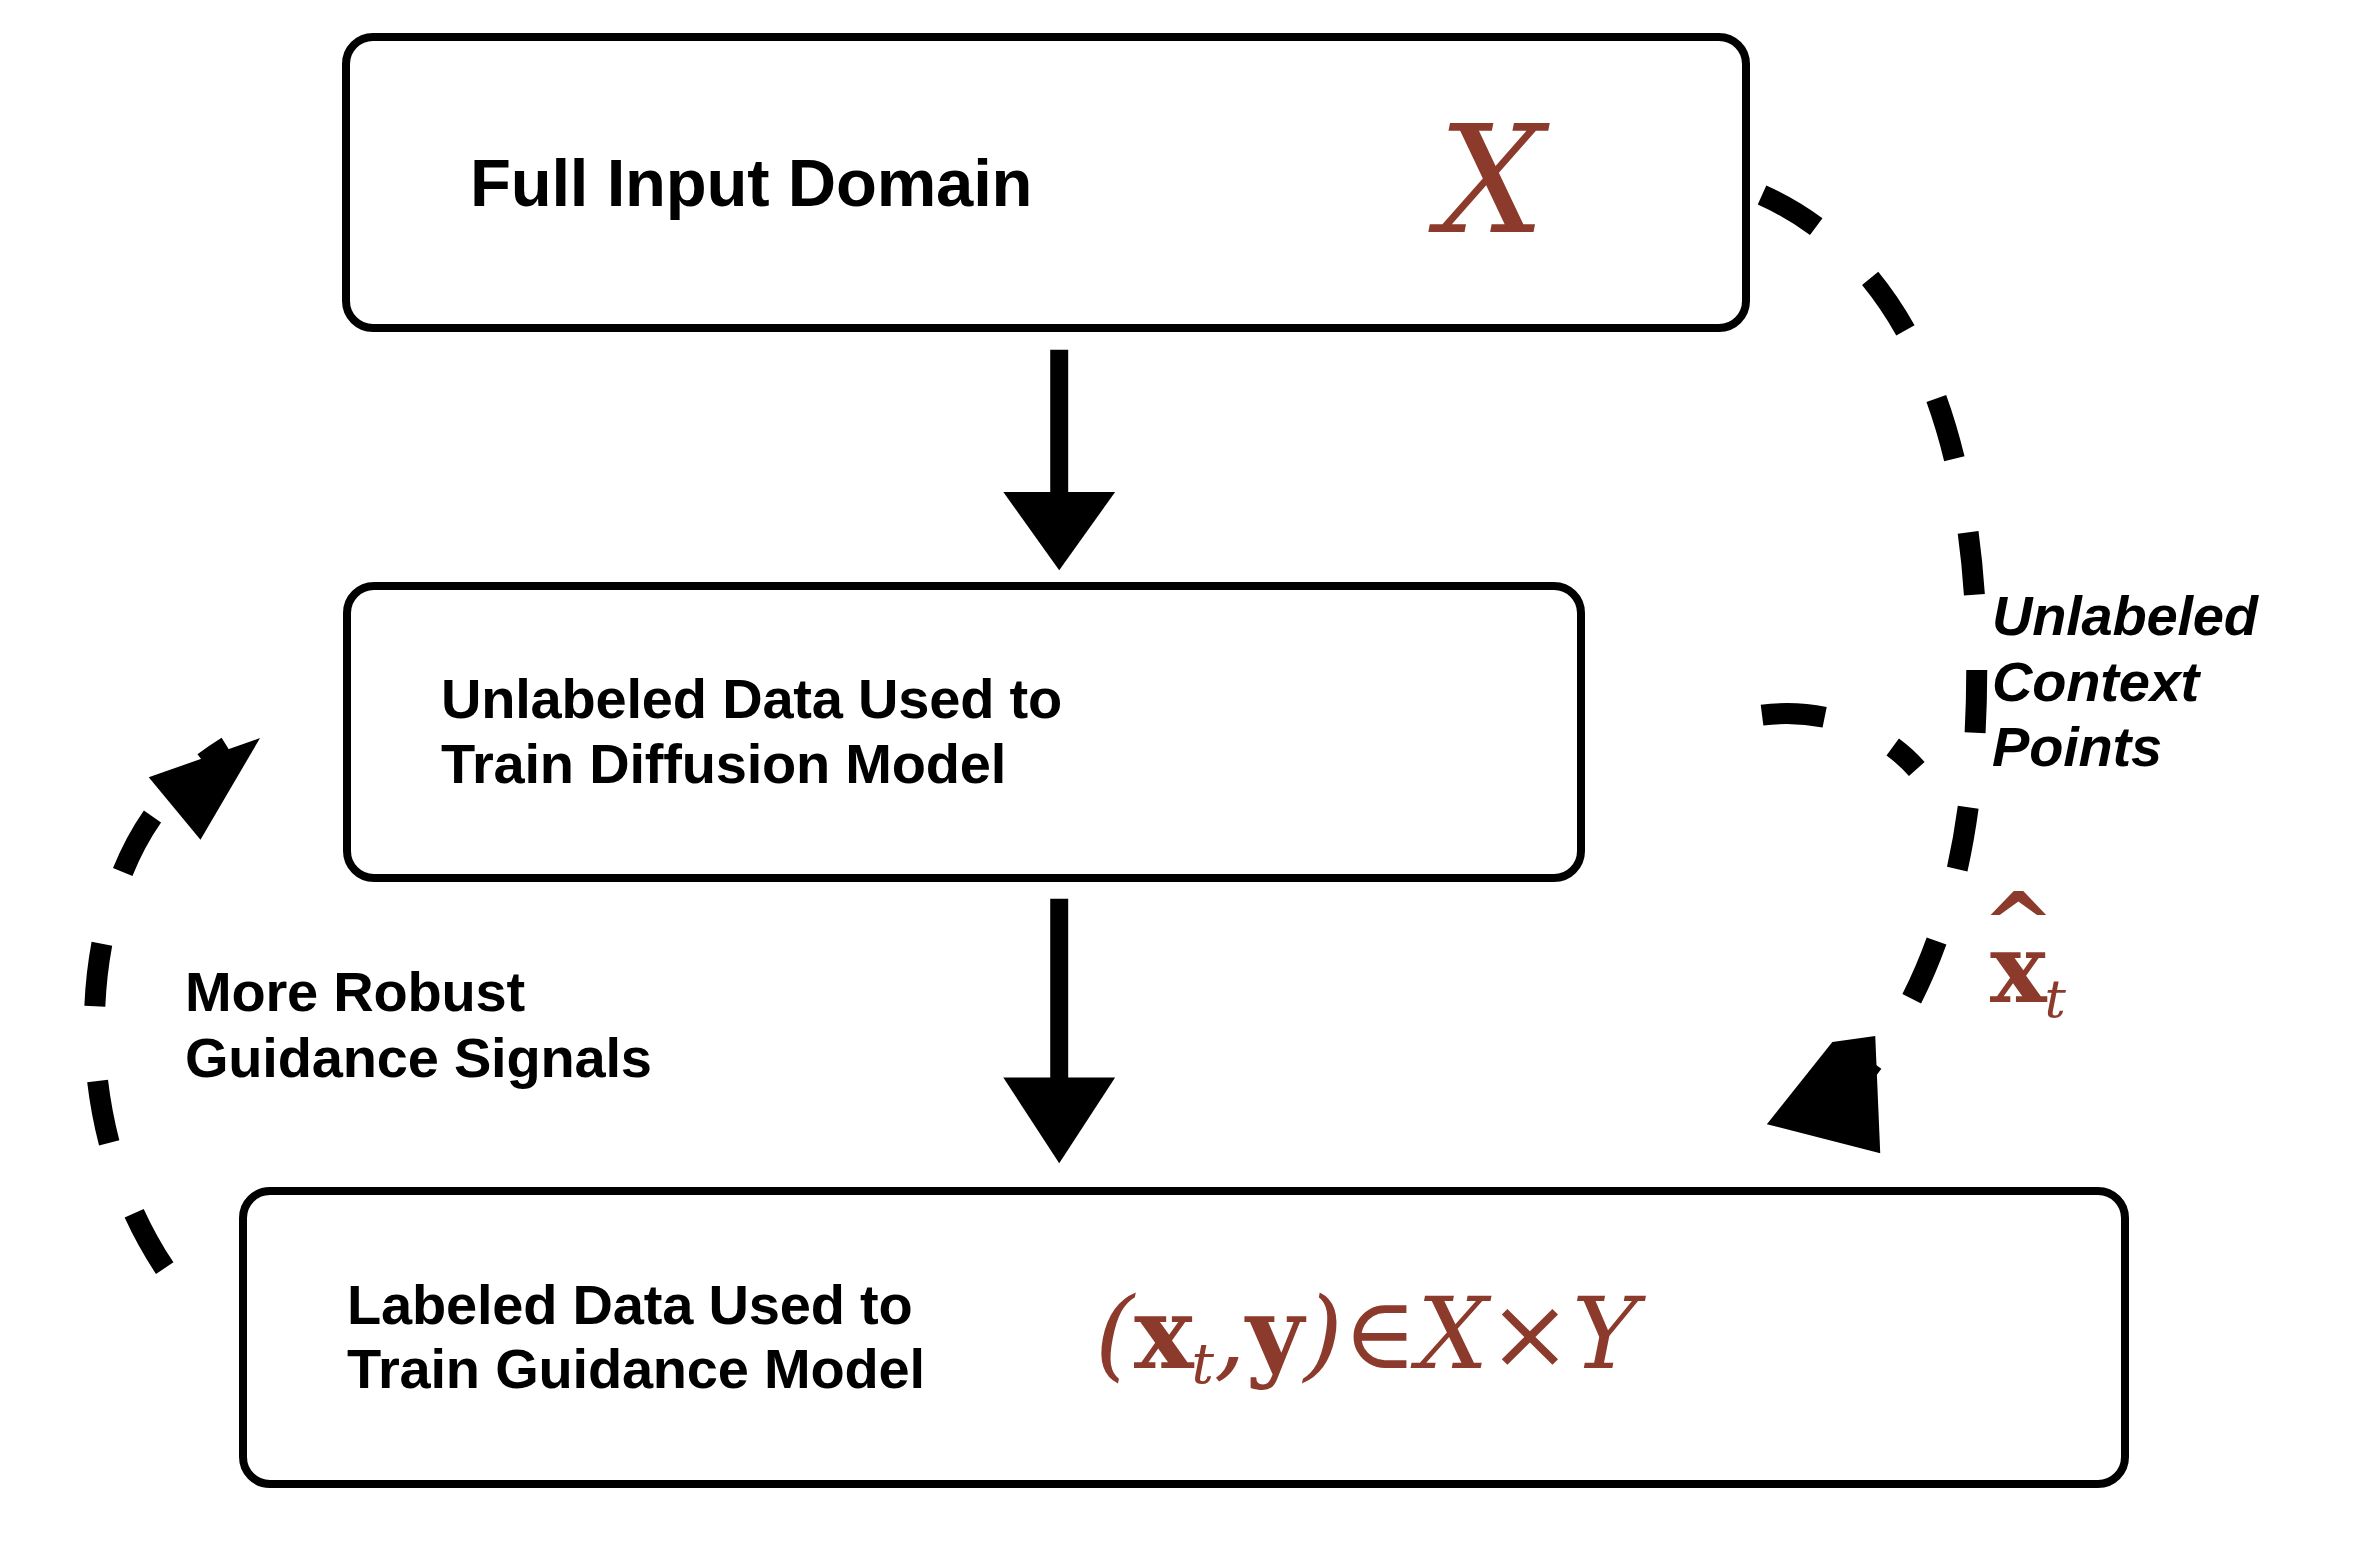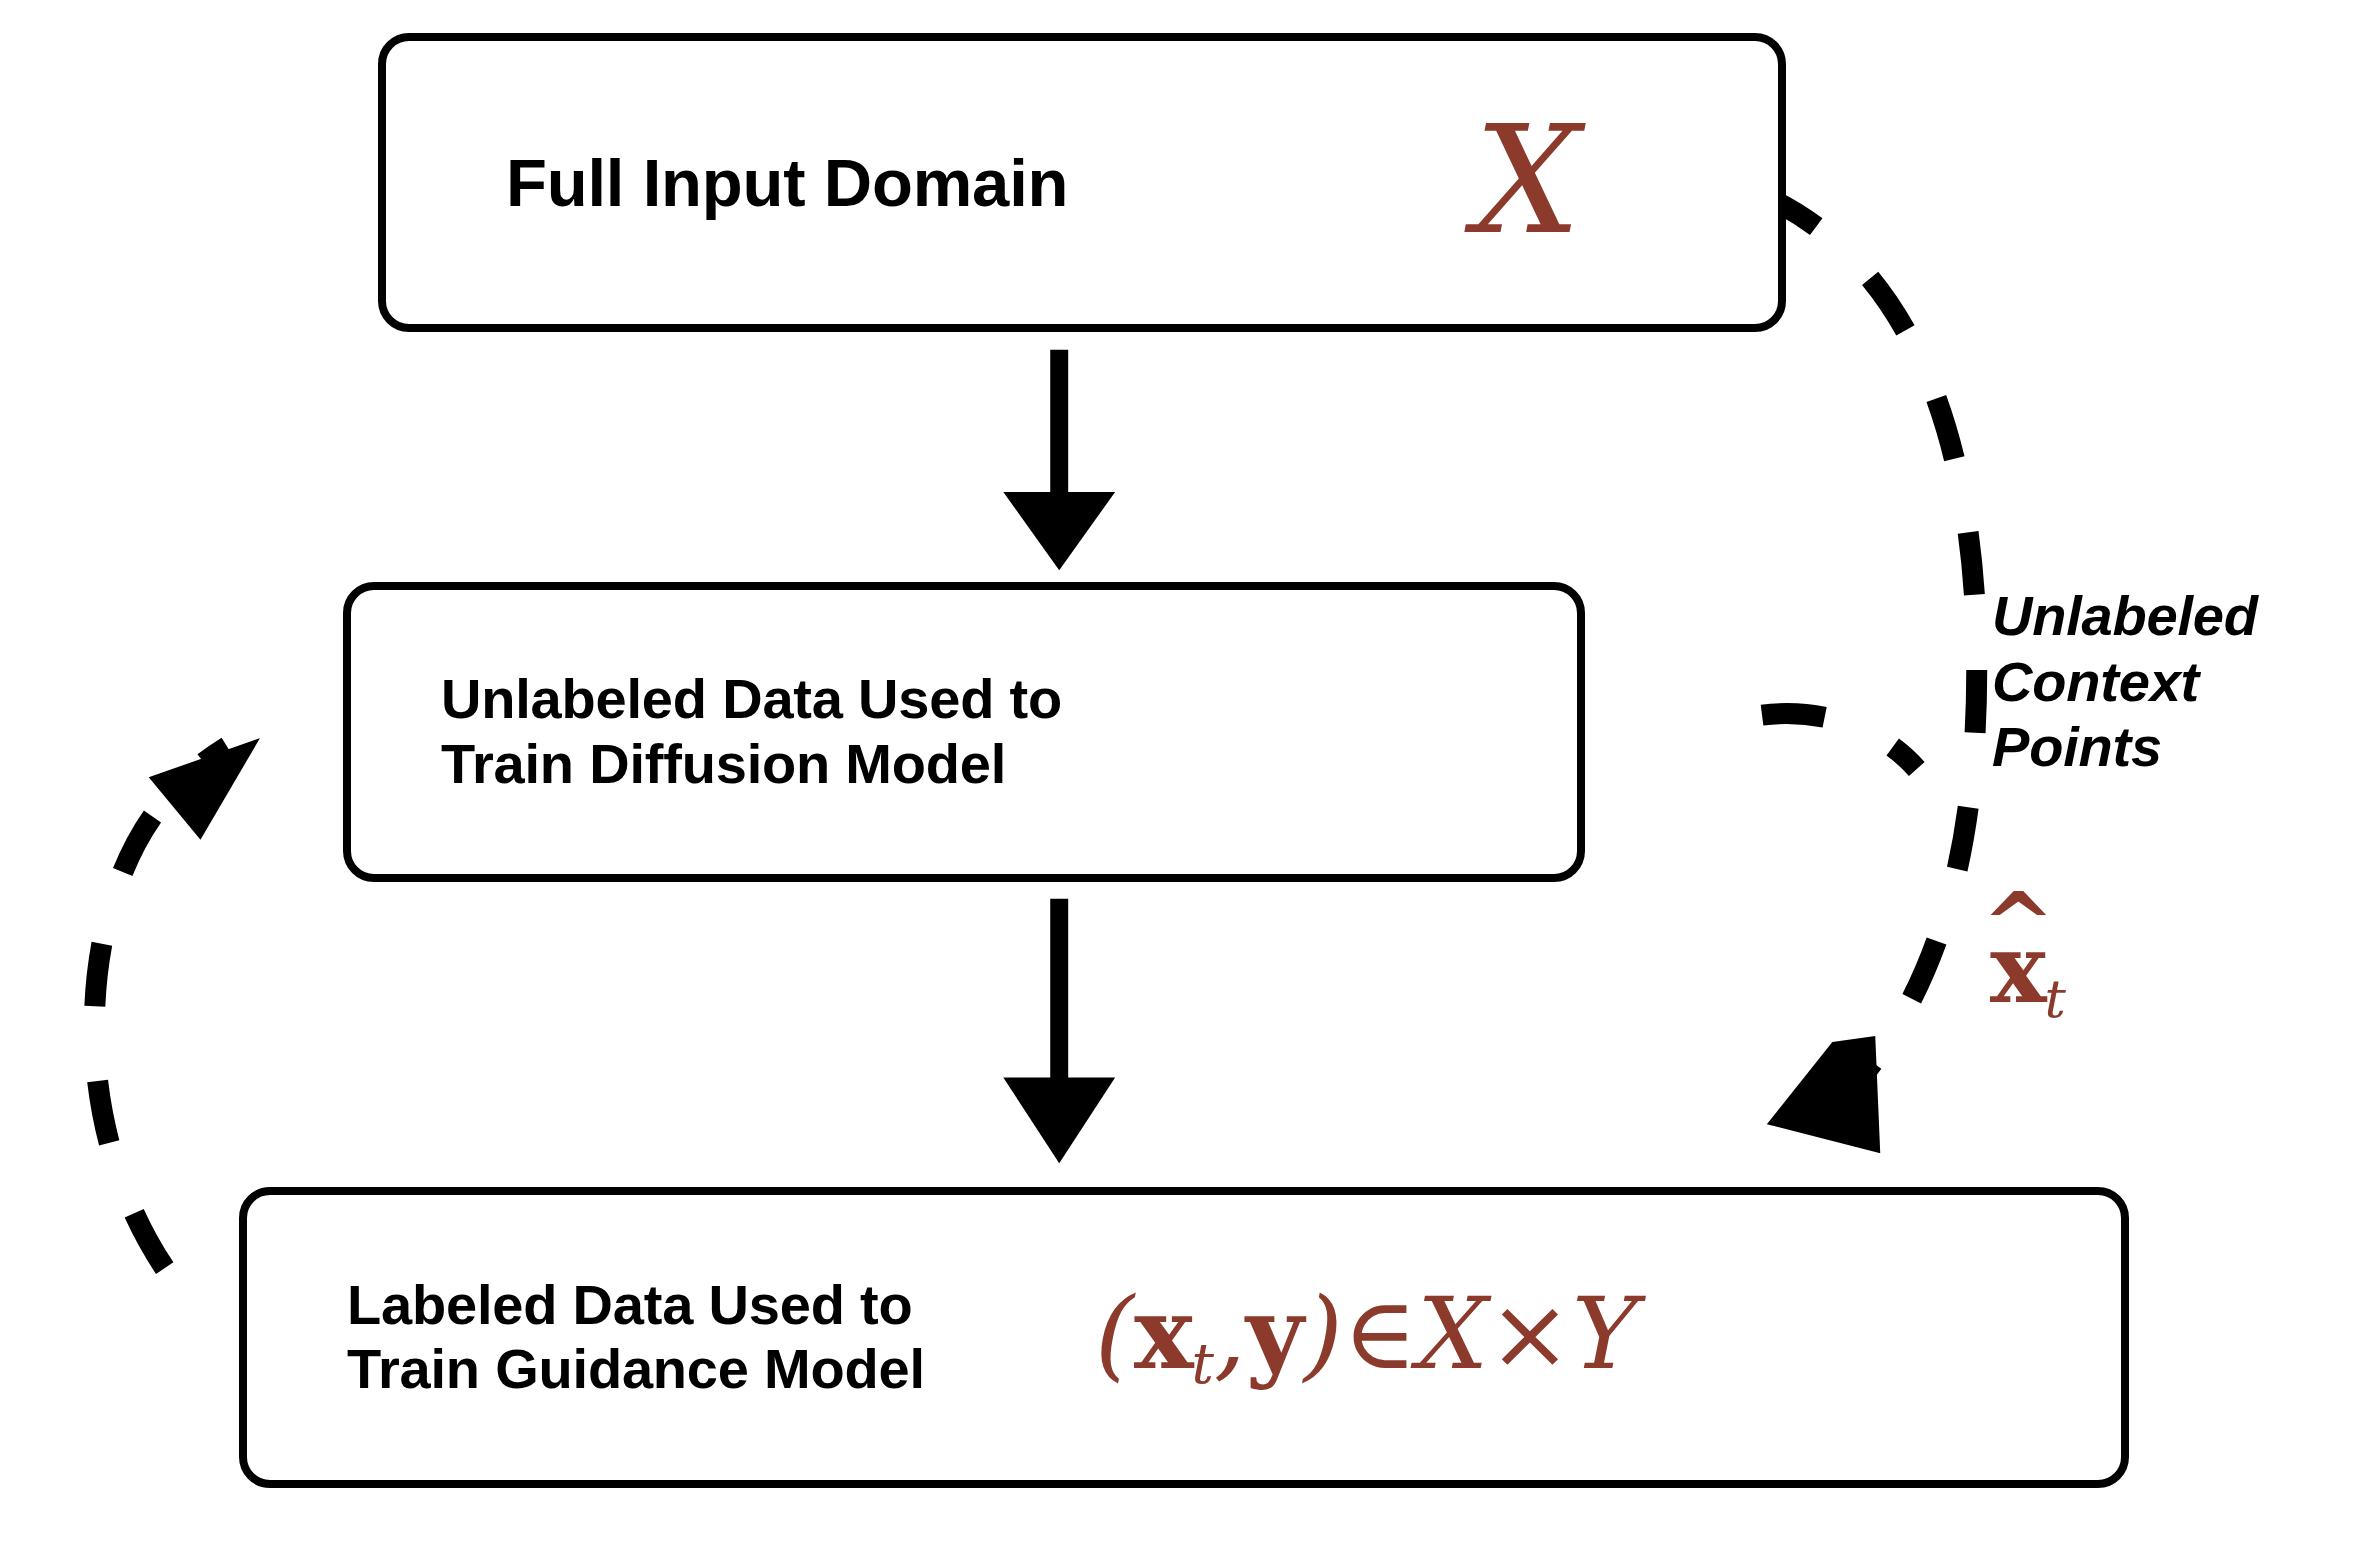--- a/index.html
+++ b/index.html
@@ -20,21 +20,21 @@
   .box {
     position: absolute;
     box-sizing: border-box;
     border: 8.5px solid #000000;
     border-radius: 31px;
     background: #ffffff;
     display: flex;
     align-items: center;
   }
 
-  #box-top      { left: 342px;  top: 33px;   width: 1408px; height: 299px; margin-left: 36px; }
+  #box-top      { left: 342px;  top: 33px;   width: 1408px; height: 299px; }
   #box-middle   { left: 343px;  top: 582px; width: 1242px; height: 300px; }
   #box-bottom   { left: 239px;  top: 1187px; width: 1890px; height: 301px; padding-left: 36px; }
 
   .box-label {
     font-weight: bold;
     color: #000000;
     letter-spacing: -0.2px;
     line-height: 1.16;
     white-space: pre-line;
   }
@@ -199,15 +199,17 @@
 Train Guidance Model</span>
     <span class="math" id="math-bot"><span class="cal">(</span><span class="bf">x</span><span class="sub">t</span><span class="it">,</span><span class="bf">y</span><span class="cal">)</span><span>∈</span><span class="cal">X</span><span>×</span><span class="cal">Y</span></span>
   </div>
 
   <div class="annot" id="annot-right">Unlabeled
 Context
 Points</div>
 
   <div class="math" id="math-xhat"><span class="hat-wrap"><span class="hat">^</span><span class="bf">x</span></span><span class="sub">t</span></div>
 
+  <div class="annot" id="annot-left">More Robust
+Guidance Signals</div>
 
 </div>
 
 
 </body></html>

